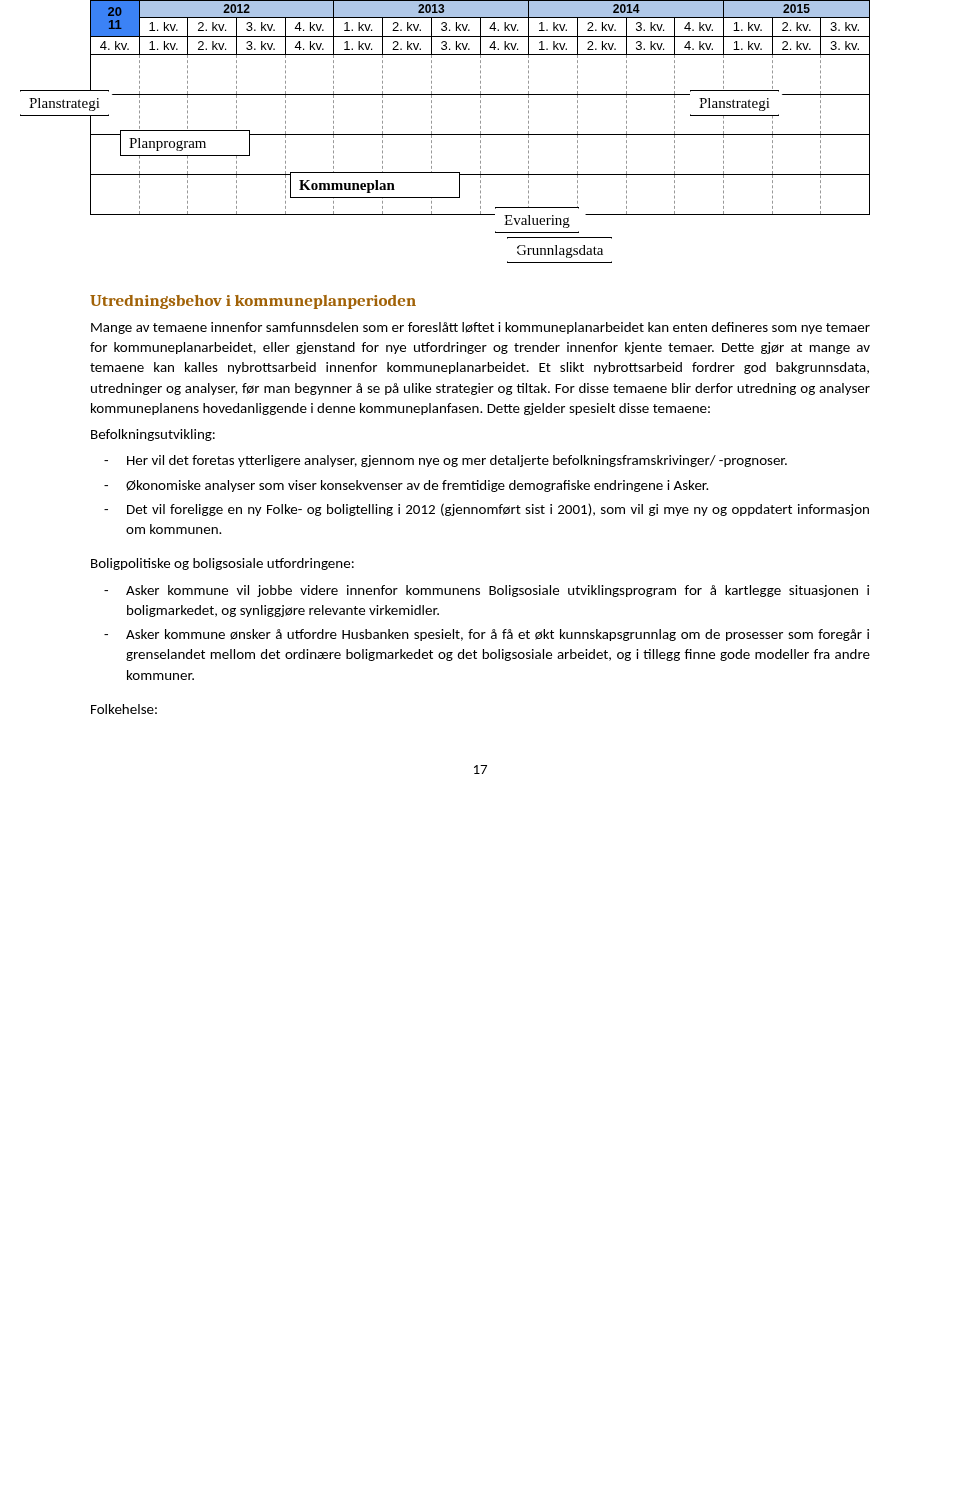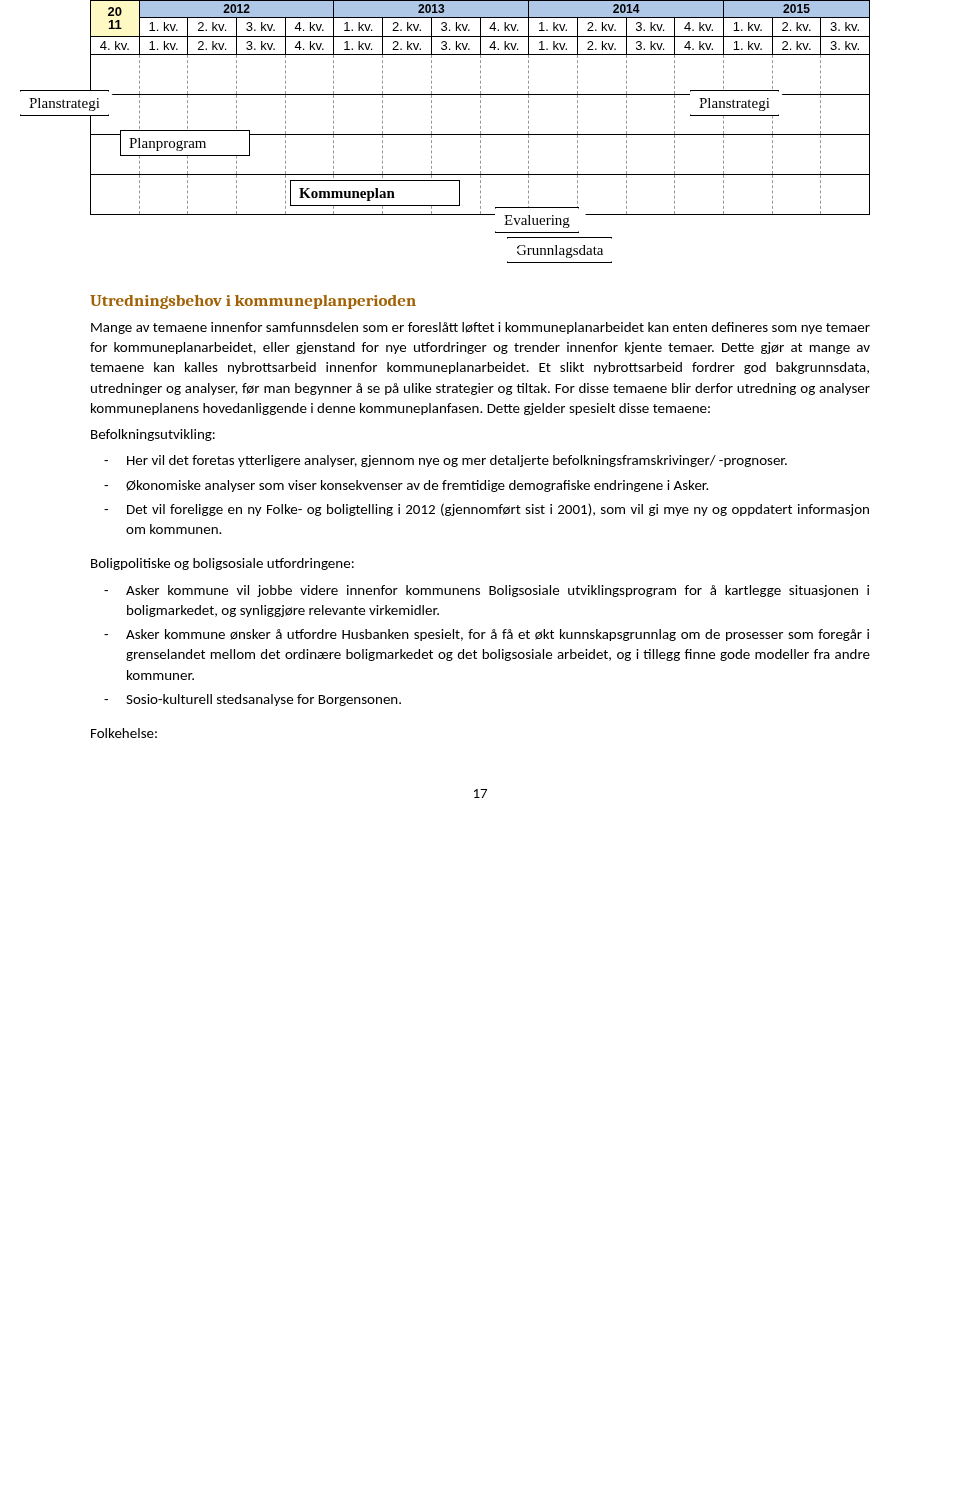--- a/index.html
+++ b/index.html
@@ -29,21 +29,21 @@
     text-align: center;
     padding: 0 2px;
     background: #fff;
   }
   table.timeline th.years {
     font-size: 12px;
     font-weight: bold;
     background: #b0c8e8;
   }
   table.timeline th.firstcol {
-    background: #fef9c3;
+    background: #3b82f6;
     font-weight: bold;
     width: 46px;
     line-height: 1.05;
     padding-top: 2px;
     padding-bottom: 2px;
   }
   table.timeline td.kv {
     width: 46px;
     line-height: 1.05;
     padding-top: 2px;
@@ -230,21 +230,21 @@
 
     <div class="box arrowbox notch" style="top:90px;left:-70px;">
       <span>Planstrategi</span>
     </div>
     <div class="box arrowbox notch" style="top:90px;left:600px;">
       <span>Planstrategi</span>
     </div>
     <div class="box" style="top:130px;left:30px;width:130px;">
       <span>Planprogram</span>
     </div>
-    <div class="box" style="top:180px;left:200px;width:170px;font-weight:bold;">
+    <div class="box" style="top:172px;left:200px;width:170px;font-weight:bold;">
       <span>Kommuneplan</span>
     </div>
     <div class="box arrowbox notch" style="top:207px;left:405px;">
       <span>Evaluering</span>
     </div>
     <div class="box arrowbox notch" style="top:237px;left:417px;">
       <span>Grunnlagsdata</span>
     </div>
   </div>
 
@@ -255,19 +255,18 @@
   <ul class="dash">
     <li>Her vil det foretas ytterligere analyser, gjennom nye og mer detaljerte befolkningsframskrivinger/ -prognoser.</li>
     <li>Økonomiske analyser som viser konsekvenser av de fremtidige demografiske endringene i Asker.</li>
     <li>Det vil foreligge en ny Folke- og boligtelling i 2012 (gjennomført sist i 2001), som vil gi mye ny og oppdatert informasjon om kommunen.</li>
   </ul>
 
   <p>Boligpolitiske og boligsosiale utfordringene:</p>
   <ul class="dash">
     <li>Asker kommune vil jobbe videre innenfor kommunens Boligsosiale utviklingsprogram for å kartlegge situasjonen i boligmarkedet, og synliggjøre relevante virkemidler.</li>
     <li>Asker kommune ønsker å utfordre Husbanken spesielt, for å få et økt kunnskapsgrunnlag om de prosesser som foregår i grenselandet mellom det ordinære boligmarkedet og det boligsosiale arbeidet, og i tillegg finne gode modeller fra andre kommuner.</li>
-    <li>Sosio-kulturell stedsanalyse for Borgensonen.</li>
   </ul>
 
   <p>Folkehelse:</p>
 
   <div class="pgnum">17</div>
 </div>
 
 </body></html>

